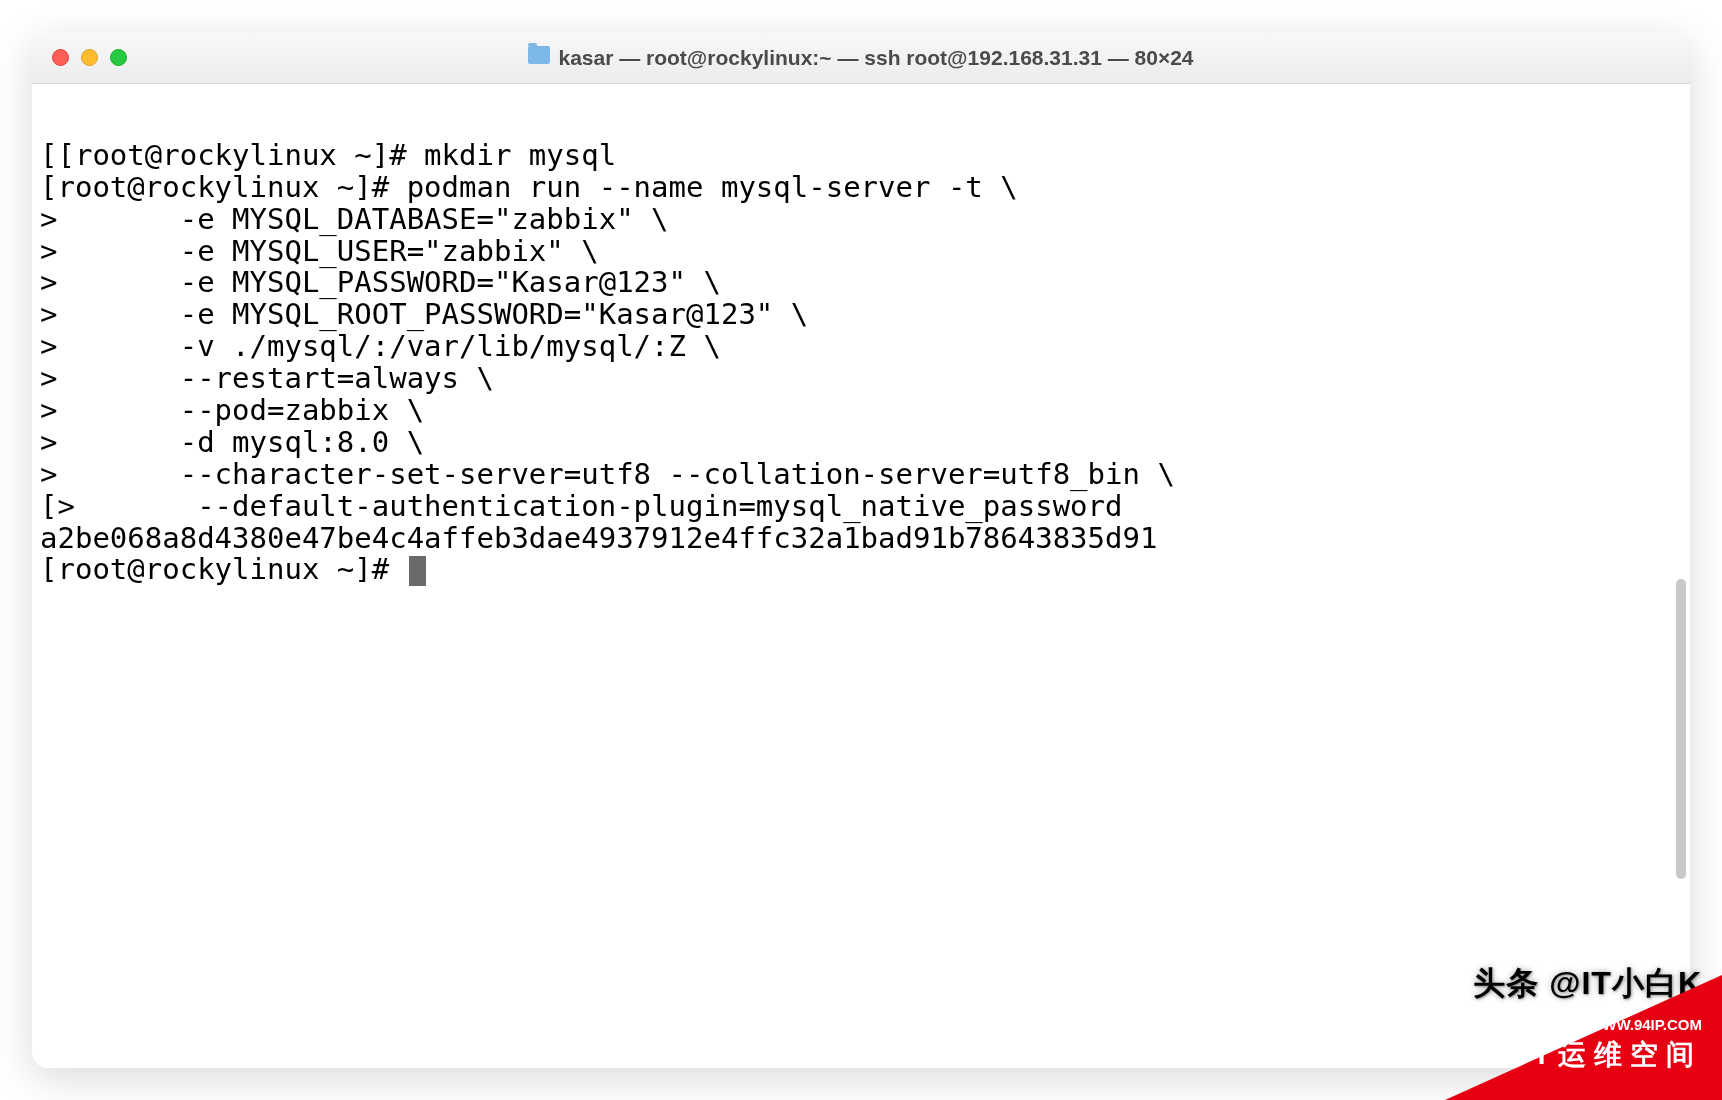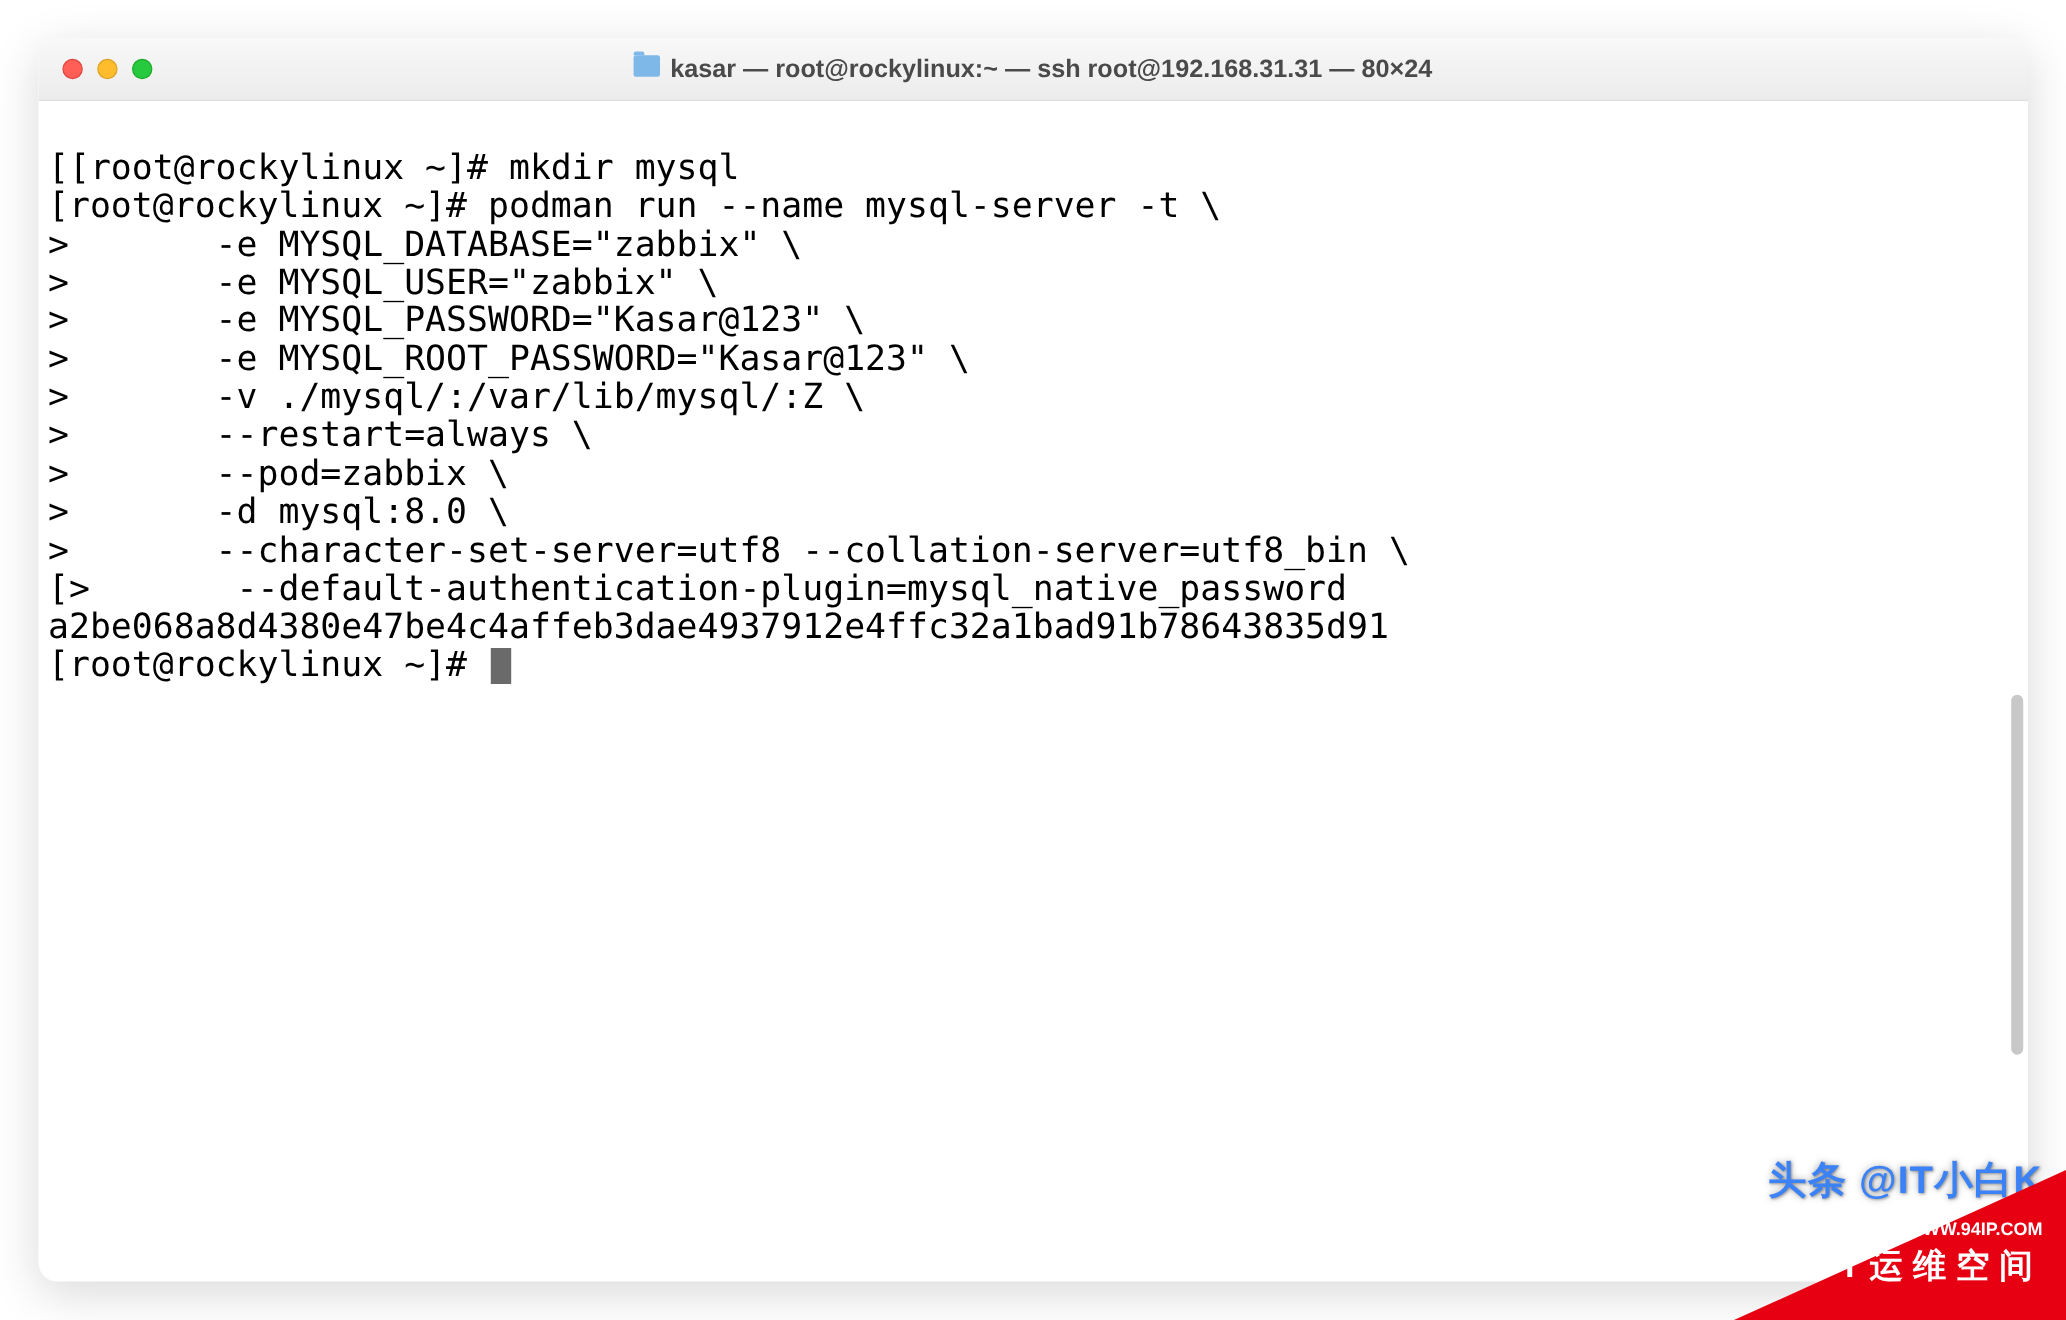--- a/index.html
+++ b/index.html
@@ -73,21 +73,21 @@
       position: absolute;
       top: -3px;
       left: 0;
       width: 9px;
       height: 3px;
       background: #7db8e8;
       border-radius: 2px 2px 0 0;
     }
     .terminal-body {
       flex: 1;
-      padding: 8px 8px;
+      padding: 24px 8px;
       font-family: "Menlo", "Monaco", "Consolas", monospace;
       font-size: 29px;
       line-height: 1.1;
       color: #000000;
       white-space: pre;
       overflow: hidden;
       position: relative;
     }
     .cursor-block {
       display: inline-block;
@@ -110,21 +110,21 @@
       position: absolute;
       bottom: 22px;
       right: 20px;
       display: flex;
       flex-direction: column;
       align-items: flex-end;
     }
     .watermark-top {
       font-size: 32px;
       font-weight: 700;
-      color: #3b82f6;
+      color: #000000;
       text-shadow: 0 0 6px rgba(0,0,0,0.35), 1px 1px 2px rgba(0,0,0,0.3);
       margin-bottom: 2px;
       letter-spacing: 1px;
     }
     .watermark-triangle {
       position: absolute;
       right: -22px;
       bottom: -36px;
       width: 0;
       height: 0;

